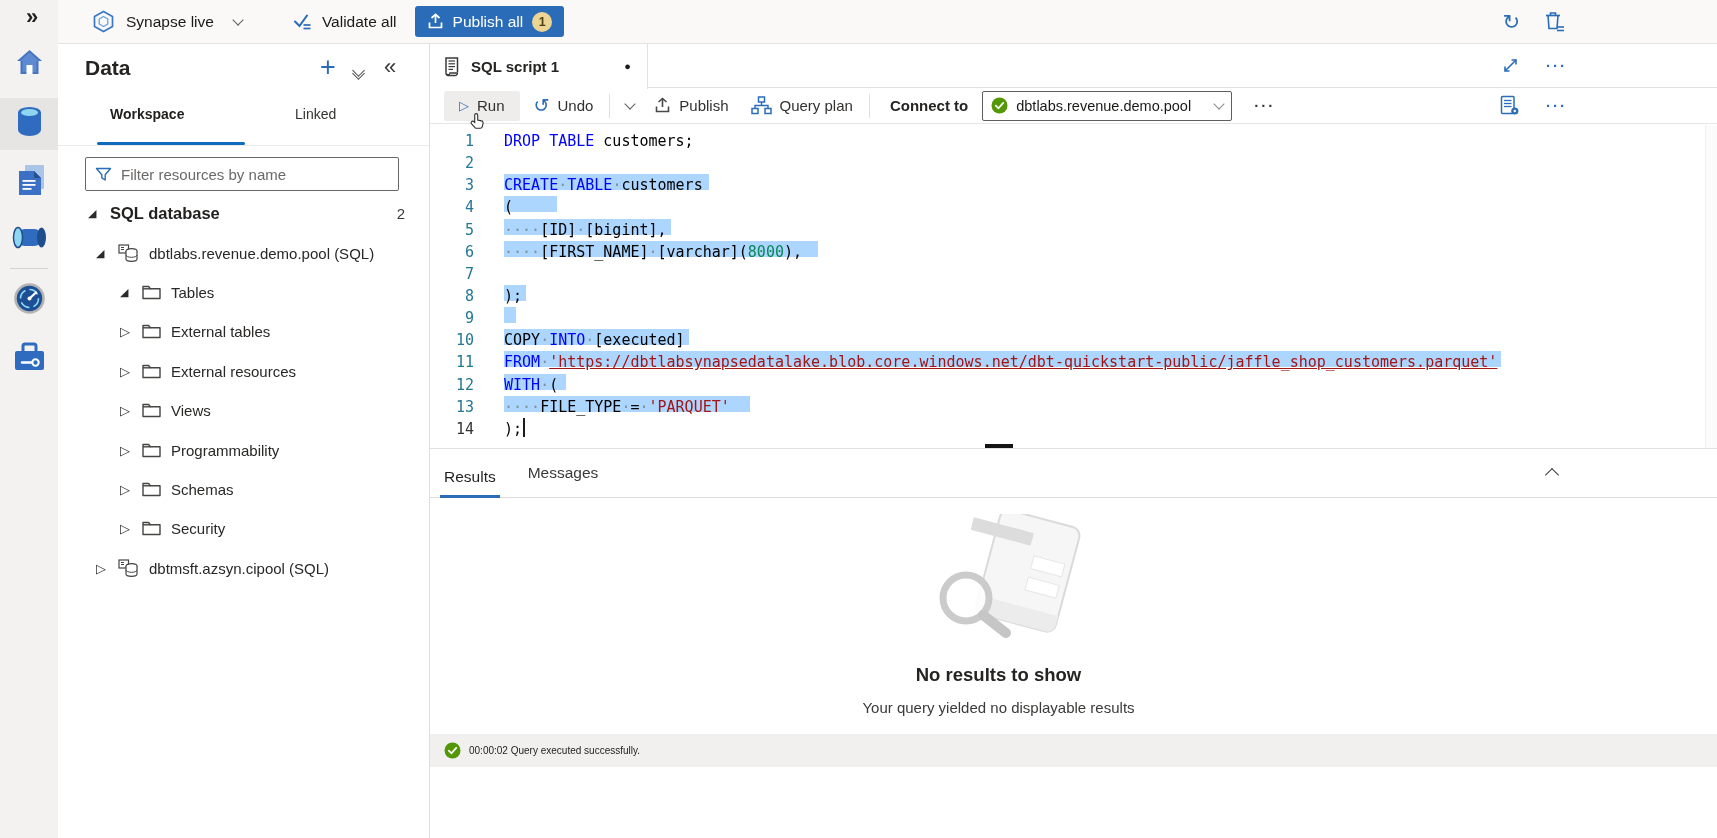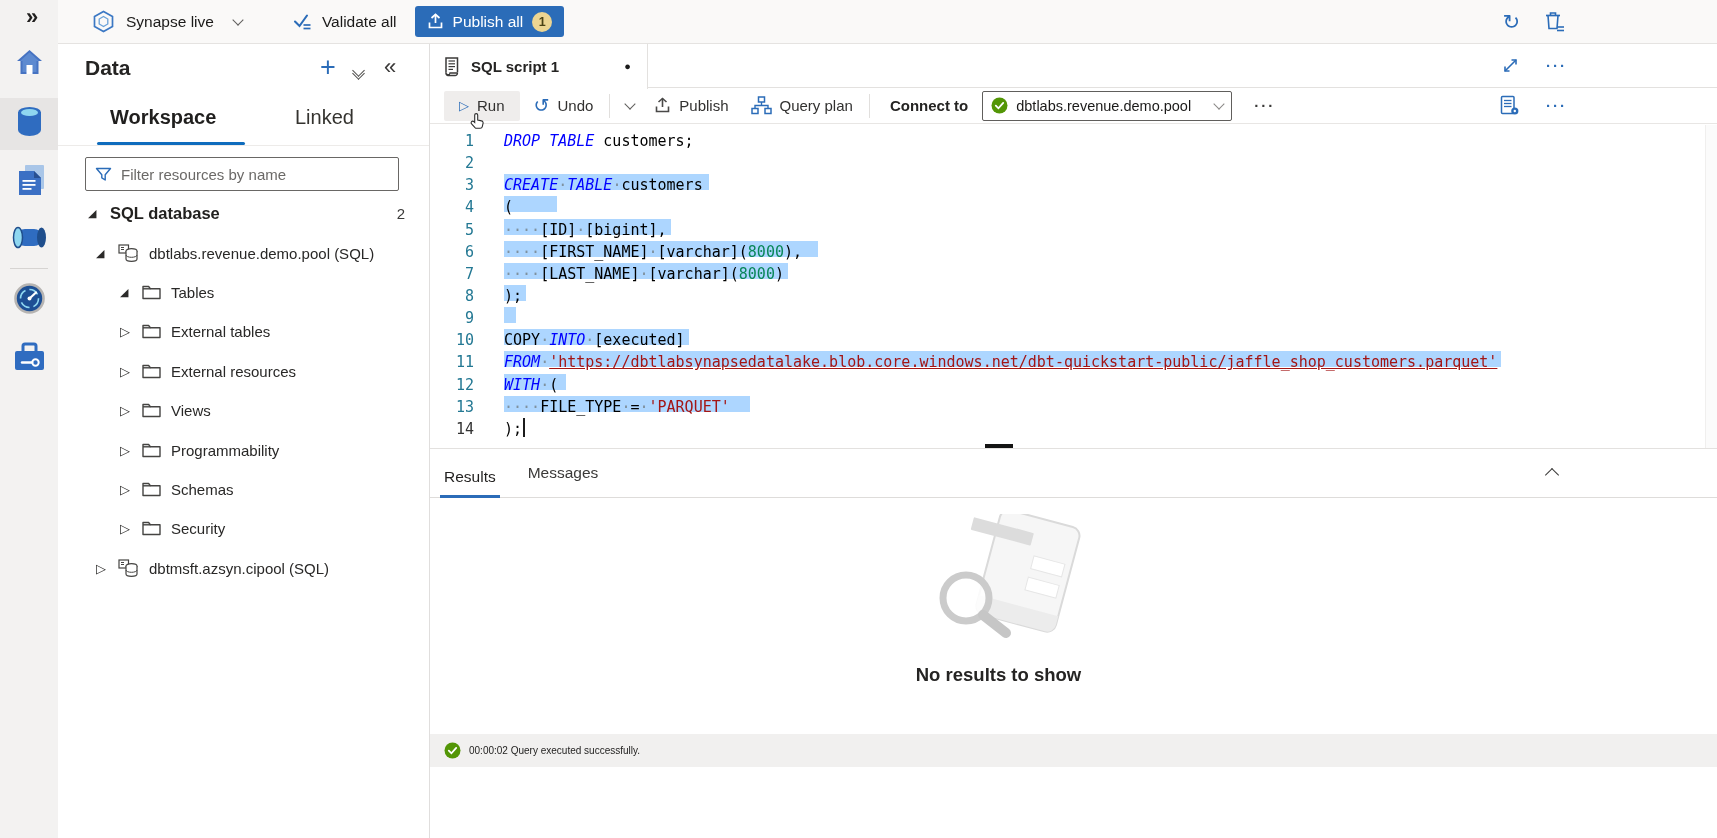--- a/index.html
+++ b/index.html
@@ -33,21 +33,21 @@
 
   
   .data-panel { position:absolute; left:58px; top:44px; width:372px; height:794px; background:#fff;
                 border-right:1px solid #e0dedd; }
   .dp-title { position:absolute; left:27px; top:12px; font-size:21px; font-weight:bold; color:#252423; }
   .dp-plus { position:absolute; left:262px; top:8px; font-size:27px; font-weight:300; color:#2b6cb8; }
   .dp-dblchev { position:absolute; left:296px; top:22px; }
   .dp-dblchev .chev { display:block; width:9px; height:9px; border-color:#4b4a48; }
   .dp-dblchev .chev + .chev { margin-top:-6px; }
   .dp-collapse { position:absolute; left:326px; top:10px; font-size:22px; color:#3b3a39; }
-  .dp-tab { position:absolute; top:62px; font-size:20px; }
+  .dp-tab { position:absolute; top:62px; font-size:14px; }
   .dp-tab.ws { left:52px; font-weight:bold; color:#201f1e; }
   .dp-tab.lk { left:237px; color:#34332f; }
   .dp-tabline { position:absolute; left:0; right:0; top:101px; height:1px; background:#edebe9; }
   .dp-tabactive { position:absolute; left:39px; top:98px; width:148px; height:3px; background:#0f6cbd; border-radius:2px; }
   .filter-box { position:absolute; left:27px; right:30px; top:113px; height:34px; border:1px solid #696765;
                 border-radius:2px; background:#fff; display:flex; align-items:center; padding:0 9px; gap:9px; }
   .filter-box input { border:none; outline:none; flex:1; font-size:15px; font-family:inherit; color:#252423; }
   .filter-box input::placeholder { color:#6b6967; }
   .tree { position:absolute; left:0; right:0; top:150px; }
   .tr-row { position:relative; display:flex; align-items:center; height:39.4px; cursor:pointer; }
@@ -87,21 +87,21 @@
   .tb-right { margin-left:auto; margin-right:150px; display:flex; align-items:center; gap:26px; }
 
   
   .code-area { position:absolute; left:0; right:0; top:81px; height:323px; overflow:hidden; background:#fff; padding-top:5px; }
   .cl { display:flex; height:22.15px; line-height:22px; font-family:"DejaVu Sans Mono","Liberation Mono",monospace;
         font-size:15px; white-space:pre; }
   .ln { flex:0 0 44px; text-align:right; color:#237893; }
   .ln.cur { color:#333; }
   .lc { margin-left:30px; }
   .selspan { background:#add6ff; display:inline-block; height:16px; line-height:22px; vertical-align:top; }
-  .tk-k { color:#0000ff;font-style:italic; } .tk-pl { color:#000; } .tk-n { color:#098658; }
+  .tk-k { color:#0000ff; } .tk-pl { color:#000; } .tk-n { color:#098658; }
   .tk-s { color:#a31515; } .tk-su { color:#a31515; text-decoration:underline; }
   .tk-ws { color:#7f919e; }
   .caret { display:inline-block; width:2px; height:19px; background:#1b1b1b; vertical-align:middle; margin-left:1px; margin-top:-3px; }
   .vscroll { position:absolute; right:0; top:81px; height:323px; width:12px; background:#fbfbfb; border-left:1px solid #f0efee; }
   .splitter-dash { position:absolute; left:555px; top:400px; width:28px; height:4px; background:#141414; cursor:row-resize; }
 
   
   .results { position:absolute; left:0; right:0; top:404px; height:390px; border-top:1px solid #e3e1df; background:#fff; }
   .res-tabs { position:relative; height:49px; border-bottom:1px solid #dedcda; display:flex; align-items:center; padding-left:10px; }
   .res-tab { font-size:15.5px; color:#3b3a39; padding:0 4px; height:49px; display:flex; align-items:center; cursor:pointer; }
@@ -422,21 +422,21 @@
     </div>
 
     <div class="code-area">
       <div>
           <div class="cl"><span class="ln">1</span><span class="lc"><span class="tk-k">DROP</span><span class="tk-pl"> </span><span class="tk-k">TABLE</span><span class="tk-pl"> customers;</span></span></div>
           <div class="cl"><span class="ln">2</span><span class="lc"></span></div>
           <div class="cl"><span class="ln">3</span><span class="lc"><span class="selspan" style="padding-right: 6px;"><span class="tk-k">CREATE</span><span class="tk-ws">·</span><span class="tk-k">TABLE</span><span class="tk-ws">·</span><span class="tk-pl">customers</span></span></span></div>
           <div class="cl"><span class="ln">4</span><span class="lc"><span class="selspan" style="padding-right: 44px;"><span class="tk-pl">(</span></span></span></div>
           <div class="cl"><span class="ln">5</span><span class="lc"><span class="selspan" style="padding-right: 4px;"><span class="tk-ws">····</span><span class="tk-pl">[ID]</span><span class="tk-ws">·</span><span class="tk-pl">[bigint],</span></span></span></div>
           <div class="cl"><span class="ln">6</span><span class="lc"><span class="selspan" style="padding-right: 16px;"><span class="tk-ws">····</span><span class="tk-pl">[FIRST_NAME]</span><span class="tk-ws">·</span><span class="tk-pl">[varchar](</span><span class="tk-n">8000</span><span class="tk-pl">),</span></span></span></div>
-          <div class="cl"><span class="ln">7</span><span class="lc"><span class="selspan" style="padding-right: 4px;"><span class="tk-ws">····</span><span class="tk-pl">[LAST_NAME]</span><span class="tk-ws">·</span><span class="tk-pl">[varchar](</span><span class="tk-n">8000</span><span class="tk-pl">)</span></span></span></div>
+          <div class="cl"><span class="ln">7</span></div>
           <div class="cl"><span class="ln">8</span><span class="lc"><span class="selspan" style="padding-right: 4px;"><span class="tk-pl">);</span></span></span></div>
           <div class="cl"><span class="ln">9</span><span class="lc"><span class="selspan" style="padding-right: 12px;"></span></span></div>
           <div class="cl"><span class="ln">10</span><span class="lc"><span class="selspan" style="padding-right: 4px;"><span class="tk-pl">COPY</span><span class="tk-ws">·</span><span class="tk-k">INTO</span><span class="tk-ws">·</span><span class="tk-pl">[executed]</span></span></span></div>
           <div class="cl"><span class="ln">11</span><span class="lc"><span class="selspan" style="padding-right: 4px;"><span class="tk-k">FROM</span><span class="tk-ws">·</span><span class="tk-su">'https://dbtlabsynapsedatalake.blob.core.windows.net/dbt-quickstart-public/jaffle_shop_customers.parquet'</span></span></span></div>
           <div class="cl"><span class="ln">12</span><span class="lc"><span class="selspan" style="padding-right: 8px;"><span class="tk-k">WITH</span><span class="tk-ws">·</span><span class="tk-pl">(</span></span></span></div>
           <div class="cl"><span class="ln">13</span><span class="lc"><span class="selspan" style="padding-right: 20px;"><span class="tk-ws">····</span><span class="tk-pl">FILE_TYPE</span><span class="tk-ws">·</span><span class="tk-pl">=</span><span class="tk-ws">·</span><span class="tk-s">'PARQUET'</span></span></span></div>
           <div class="cl"><span class="ln cur">14</span><span class="lc"><span class="tk-pl">);</span><span class="caret"></span></span></div>
         </div>
     </div>
     <div class="vscroll"></div>
@@ -456,20 +456,21 @@
               <rect x="47" y="18" width="62" height="13" fill="#dcdcdc" rx="1"></rect>
               <rect x="115" y="40" width="32" height="13" fill="#fff" stroke="#e6e6e6"></rect>
               <rect x="115" y="62" width="32" height="13" fill="#fff" stroke="#e6e6e6"></rect>
               <path d="M72 92 h82 v9 a9 9 0 0 1 -9 9 h-64 a9 9 0 0 1 -9 -9 Z" fill="#ececec"></path>
             </g>
             <circle cx="52" cy="84" r="23" fill="#ffffff" fill-opacity="0.85" stroke="#cbcbcb" stroke-width="7"></circle>
             <line x1="69" y1="101" x2="92" y2="119" stroke="#c6c6c6" stroke-width="10" stroke-linecap="round"></line>
           </svg>
         </div>
         <div class="empty-title">No results to show</div>
+        <div class="empty-sub">Your query yielded no displayable results</div>
       </div>
       <div class="status-bar">
         <svg width="17" height="17" viewBox="0 0 17 17">
             <circle cx="8.5" cy="8.5" r="8" fill="#539606"></circle>
             <path d="M4.8 8.7 L7.4 11.3 L12.2 5.9" fill="none" stroke="#fff" stroke-width="1.8" stroke-linecap="round"></path>
           </svg>
         <span class="status-text">00:00:02 Query executed successfully.</span>
       </div>
     </div>
   </div>

